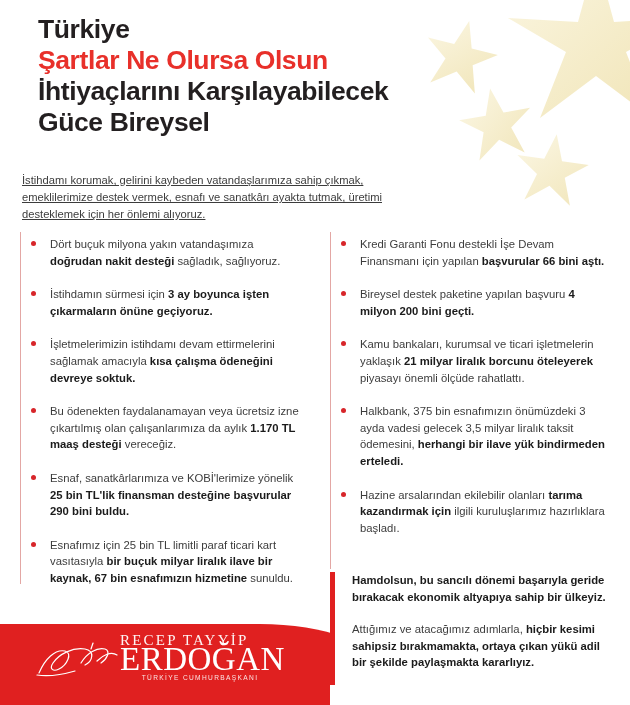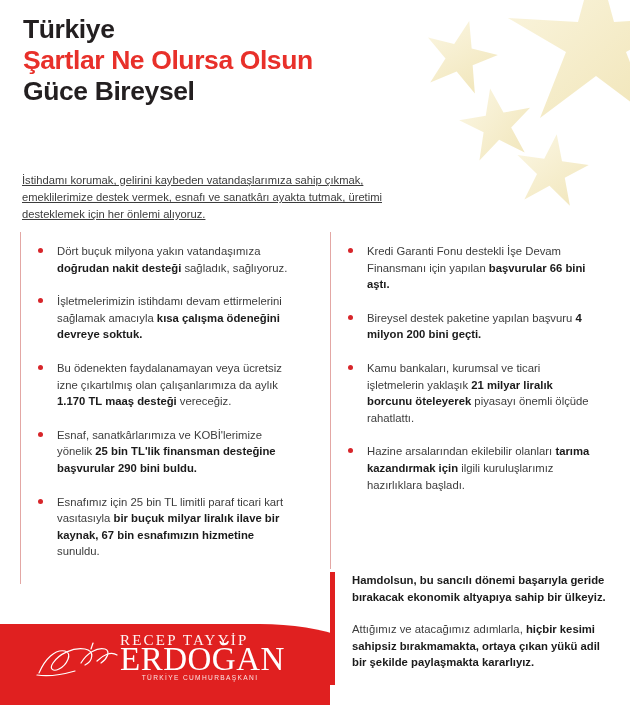--- a/index.html
+++ b/index.html
@@ -29,21 +29,21 @@
     right: 0;
     width: 230px;
     height: 240px;
     pointer-events: none;
     z-index: 0;
   }
 
   
   .header {
     position: absolute;
-    left: 23px;
+    left: 38px;
     top: 14px;
     width: 470px;
     z-index: 2;
   }
   .headline {
     font-size: 26.5px;
     line-height: 31px;
     font-weight: bold;
     letter-spacing: -0.4px;
     color: #231f20;
@@ -85,21 +85,21 @@
     top: 4px;
     width: 1px;
     background: #e3a7a4;
     z-index: 1;
   }
   .rule-left  { left: 20px;  height: 352px; }
   .rule-right { left: 330px; height: 337px; }
 
   ul.bullets {
     list-style: none;
-    margin: 15px;
+    margin: 8px;
     padding: 0;
   }
   ul.bullets li {
     position: relative;
     padding-left: 22px;
     margin-bottom: 17px;
     font-size: 11.3px;
     line-height: 16.6px;
     color: #3c3c3c;
   }
@@ -239,45 +239,48 @@
 
         <polygon points="152,134 161,160 188,160 166,176 175,203 152,186 129,203 138,176 116,160 143,160" transform="rotate(8 152 168)" opacity="0.86"></polygon>
       </g>
     </svg>
   </div>
 
   <div class="header">
     <div class="headline">
       <div>Türkiye</div>
       <div class="hl-red">Şartlar Ne Olursa Olsun</div>
+      <div>İhtiyaçlarını Karşılayabilecek</div>
       <div>Güce Bireysel</div>
     </div>
   </div>
 
   <div class="intro">İstihdamı korumak, gelirini kaybeden vatandaşlarımıza sahip çıkmak, emeklilerimize destek vermek, esnafı ve sanatkârı ayakta tutmak, üretimi desteklemek için her önlemi alıyoruz.</div>
 
   <div class="columns">
     <div class="col-rule rule-left"></div>
     <div class="col-rule rule-right"></div>
 
     <div class="col col-left">
       <ul class="bullets">
         <li>Dört buçuk milyona yakın vatandaşımıza <b>doğrudan nakit desteği</b> sağladık, sağlıyoruz.</li>
+        <li>İstihdamın sürmesi için <b>3 ay boyunca işten çıkarmaların önüne geçiyoruz.</b></li>
         <li>İşletmelerimizin istihdamı devam ettirmelerini sağlamak amacıyla <b>kısa çalışma ödeneğini devreye soktuk.</b></li>
         <li>Bu ödenekten faydalanamayan veya ücretsiz izne çıkartılmış olan çalışanlarımıza da aylık <b>1.170 TL maaş desteği</b> vereceğiz.</li>
         <li>Esnaf, sanatkârlarımıza ve KOBİ'lerimize yönelik <b>25 bin TL'lik finansman desteğine başvurular 290 bini buldu.</b></li>
         <li>Esnafımız için 25 bin TL limitli paraf ticari kart vasıtasıyla <b>bir buçuk milyar liralık ilave bir kaynak, 67 bin esnafımızın hizmetine</b> sunuldu.</li>
       </ul>
     </div>
 
     <div class="col col-right">
       <ul class="bullets">
         <li>Kredi Garanti Fonu destekli İşe Devam Finansmanı için yapılan <b>başvurular 66 bini aştı.</b></li>
         <li>Bireysel destek paketine yapılan başvuru <b>4 milyon 200 bini geçti.</b></li>
         <li>Kamu bankaları, kurumsal ve ticari işletmelerin yaklaşık <b>21 milyar liralık borcunu öteleyerek</b> piyasayı önemli ölçüde rahatlattı.</li>
+        <li>Halkbank, 375 bin esnafımızın önümüzdeki 3 ayda vadesi gelecek 3,5 milyar liralık taksit ödemesini, <b>herhangi bir ilave yük bindirmeden erteledi.</b></li>
         <li>Hazine arsalarından ekilebilir olanları <b>tarıma kazandırmak için</b> ilgili kuruluşlarımız hazırlıklara başladı.</li>
       </ul>
     </div>
   </div>
 
   <div class="closing">
     <div class="closing-bar"></div>
     <div class="closing-body">
       <p class="bold-all">Hamdolsun, bu sancılı dönemi başarıyla geride bırakacak ekonomik altyapıya sahip bir ülkeyiz.</p>
       <p>Attığımız ve atacağımız adımlarla, <b>hiçbir kesimi sahipsiz bırakmamakta, ortaya çıkan yükü adil bir şekilde paylaşmakta kararlıyız.</b></p>

